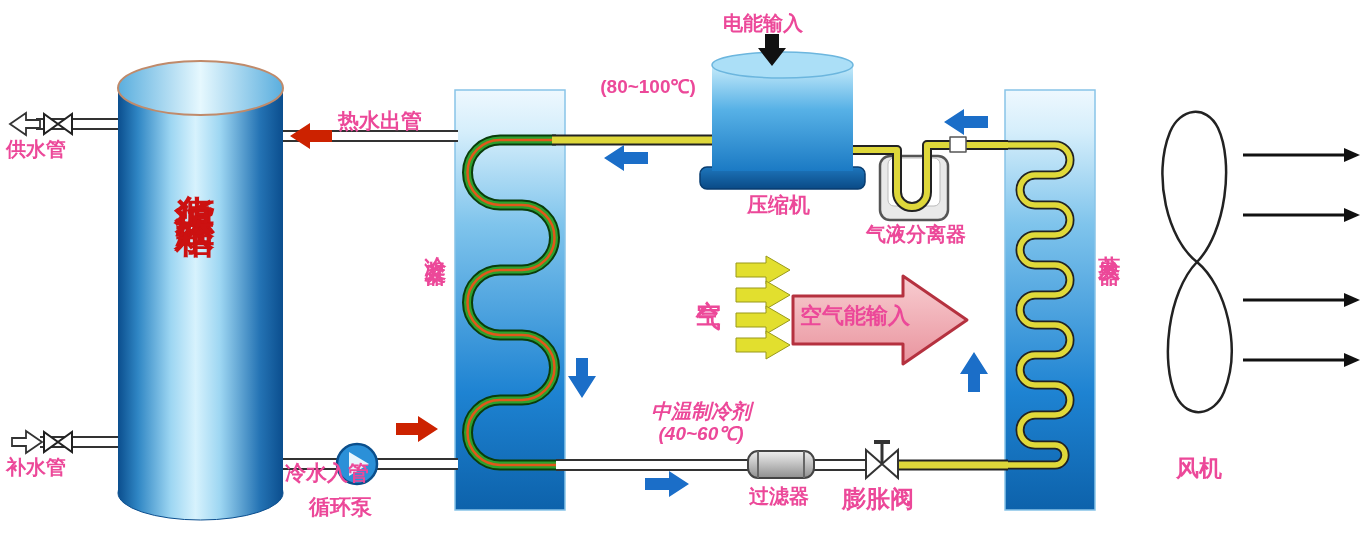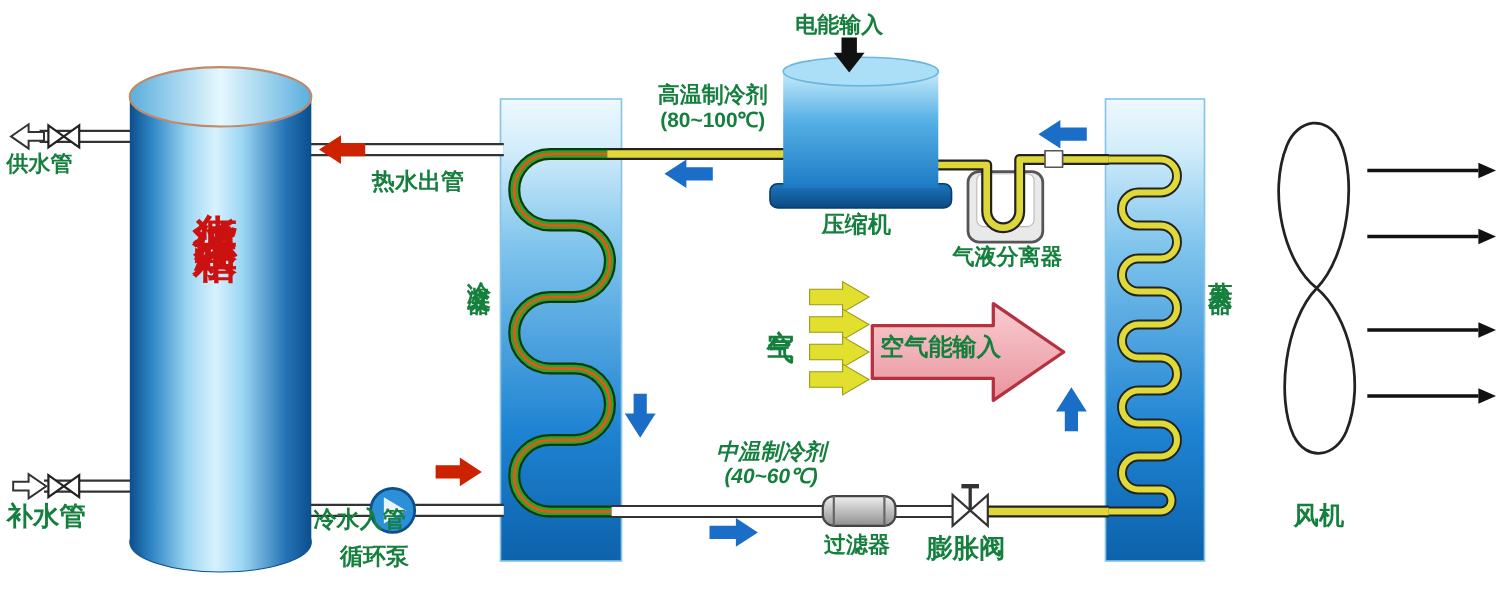--- a/index.html
+++ b/index.html
@@ -1,19 +1,19 @@
 <!DOCTYPE html>
 <html><head>
 <meta charset="utf-8">
 <style>
   html,body{margin:0;padding:0;background:#fff;}
   #stage{position:relative;width:1370px;height:541px;background:#fff;overflow:hidden;
          font-family:"Liberation Sans",sans-serif;}
   #stage svg{position:absolute;left:0;top:0;}
-  .lbl{position:absolute;font-weight:bold;color:#15803d;white-space:nowrap;line-height:1.15;}
+  .lbl{position:absolute;font-weight:bold;color:#ec4899;white-space:nowrap;line-height:1.15;}
   .vtext{writing-mode:vertical-rl;text-orientation:upright;}
   .ctr{text-align:center;}
   .tank-text{color:#cc1111;font-size:40px;letter-spacing:5px;}
 </style>
 </head>
 <body>
 
 <div id="stage">
 
 <svg width="1370" height="541" viewBox="0 0 1370 541">
@@ -178,34 +178,33 @@
     <line x1="1243" y1="300" x2="1344" y2="300"></line>
         <polygon points="1344,293 1360,300 1344,307" fill="#111" stroke="none"></polygon>
     <line x1="1243" y1="360" x2="1344" y2="360"></line>
         <polygon points="1344,353 1360,360 1344,367" fill="#111" stroke="none"></polygon>
   </g>
 </svg>
 
 <div class="lbl tank-text vtext" style="left:172px;top:162px;">华源保温水箱</div>
 
 <div class="lbl" style="left:6px;top:138px;font-size:20px;">供水管</div>
-<div class="lbl" style="left:6px;top:456px;font-size:24px;">补水管</div>
-
-<div class="lbl" style="left:338px;top:109px;font-size:21px;margin-top:45px;">热水出管</div>
+<div class="lbl" style="left:6px;top:456px;font-size:20px;">补水管</div>
+
+<div class="lbl" style="left:338px;top:109px;font-size:21px;">热水出管</div>
 <div class="lbl" style="left:285px;top:416px;font-size:21px;margin-top:45px;">冷水入管</div>
 <div class="lbl" style="left:309px;top:495px;font-size:21px;">循环泵</div>
 
 <div class="lbl vtext" style="left:423px;top:238px;font-size:22px;letter-spacing:5px;">冷凝器</div>
 
 <div class="lbl" style="left:723px;top:12px;font-size:20px;">电能输入</div>
 <div class="lbl" style="left:747px;top:193px;font-size:21px;">压缩机</div>
 <div class="lbl" style="left:866px;top:223px;font-size:20px;">气液分离器</div>
 
 <div class="lbl ctr" style="left:582px;top:76px;width:132px;">
-  <div style="font-size:20px;">高温制冷剂</div>
   <div style="font-size:19px;">(80~100℃)</div>
 </div>
 
 
 <div class="lbl ctr" style="left:632px;top:400px;width:138px;font-style:italic;">
   <div style="font-size:20px;">中温制冷剂</div>
   <div style="font-size:19px;">(40~60℃)</div>
 </div>
 
 

